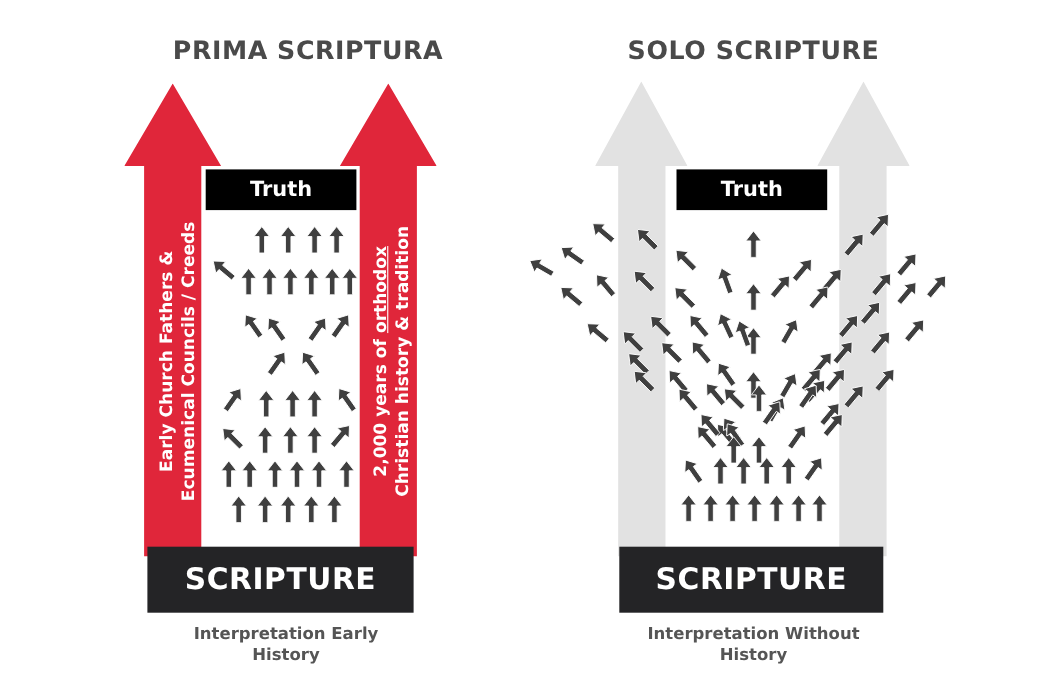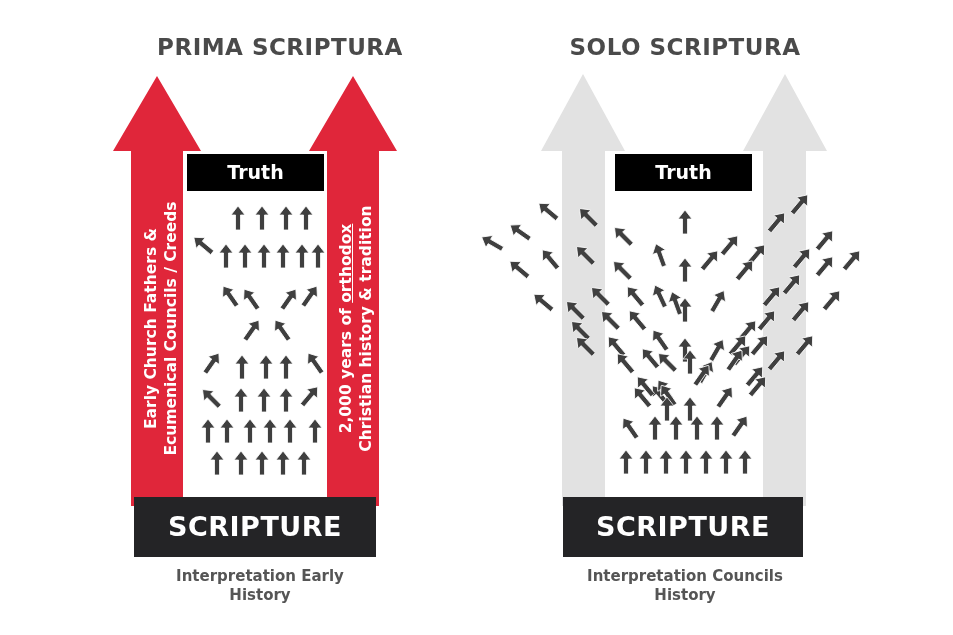--- a/index.html
+++ b/index.html
@@ -234,21 +234,21 @@
 
   <div class="scripture" style="left:134px;top:497px;width:242px;">SCRIPTURE</div>
 
   <div class="caption" style="left:130px;top:567px;width:260px;">
     <div>Interpretation Early</div>
     <div>History</div>
   </div>
 </div>
 
 <div>
-  <div class="title" style="left:555px;width:260px;">SOLO SCRIPTURA</div>
+  <div class="title" style="left:555px;width:260px;">SOLO SCRIPTURE</div>
 
   <svg class="abs" style="left:541px;top:74px;" width="84" height="432">
     <polygon points="42,0 84,77 64,77 64,432 21,432 21,77 0,77" fill="#e2e2e2"></polygon>
   </svg>
   <svg class="abs" style="left:743px;top:74px;" width="84" height="432">
     <polygon points="42,0 84,77 63,77 63,432 20,432 20,77 0,77" fill="#e2e2e2"></polygon>
   </svg>
 
   <div class="truth" style="left:615px;top:154px;width:137px;">Truth</div>
 
@@ -646,16 +646,16 @@
       <div class="arrow" style="left: 745px; top: 462px; transform: rotate(0deg);">
         <svg width="14" height="24" viewBox="0 0 14 24">
           <polygon points="7,0 14,9 9.5,9 9.5,24 4.5,24 4.5,9 0,9" fill="#3f3f3f" stroke="#fff" stroke-width="0.8"></polygon>
         </svg>
       </div>
     </div>
 
   <div class="scripture" style="left:563px;top:497px;width:240px;">SCRIPTURE</div>
 
   <div class="caption" style="left:555px;top:567px;width:260px;">
-    <div>Interpretation Councils</div>
+    <div>Interpretation Without</div>
     <div>History</div>
   </div>
 </div>
 
 </body></html>

